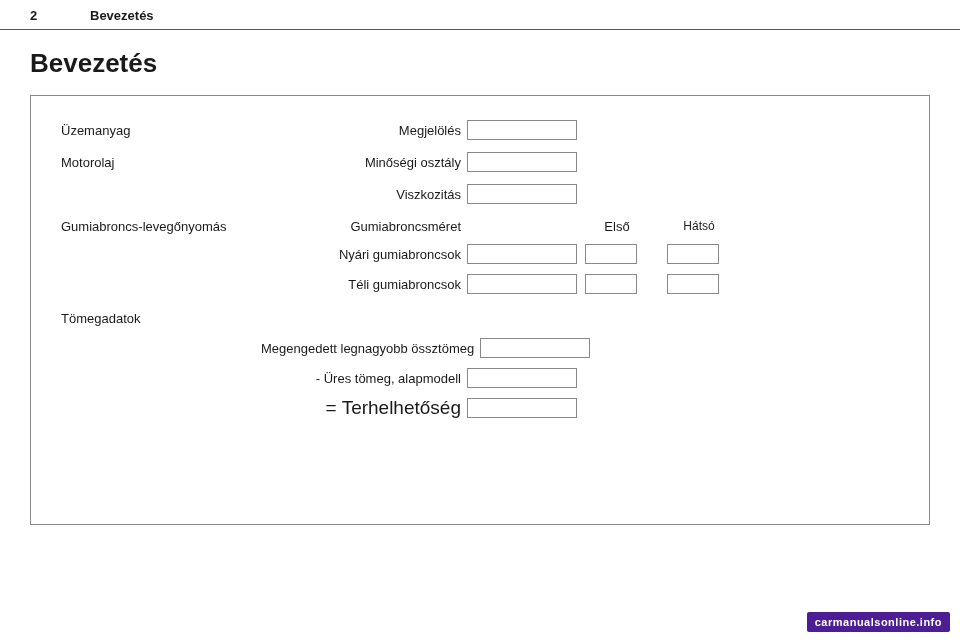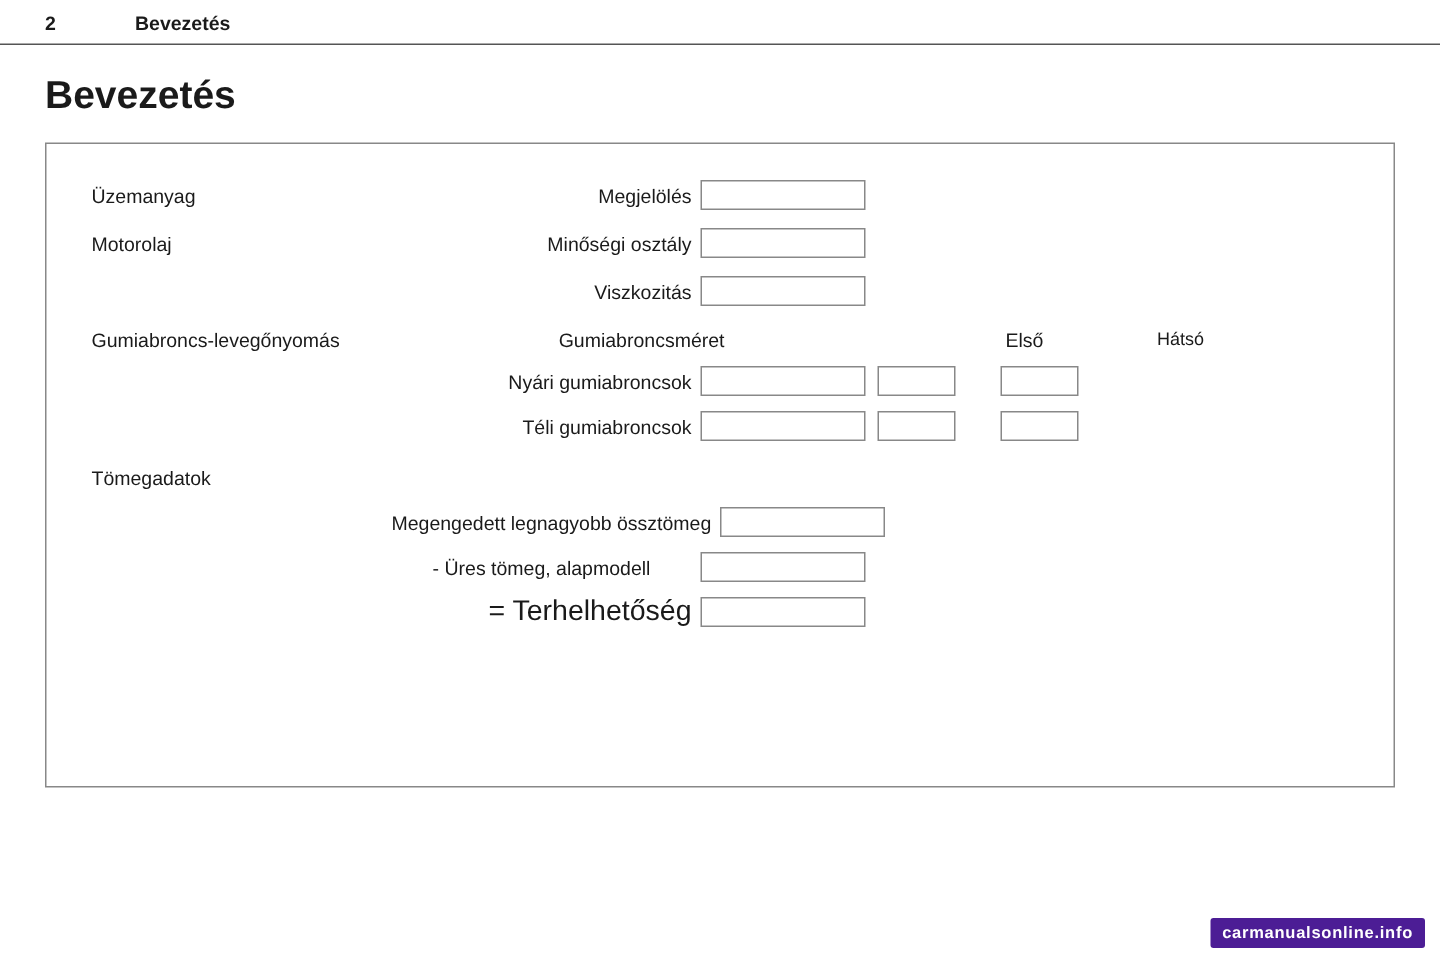--- a/index.html
+++ b/index.html
@@ -118,21 +118,21 @@
       <span class="label-right">Minőségi osztály</span>
       <div class="input-field"></div>
     </div>
 
     <div class="form-row">
       <span class="label-left"></span>
       <span class="label-right">Viszkozitás</span>
       <div class="input-field"></div>
     </div>
 
-    <div class="form-row" style="margin-top:8px; margin-bottom:4px;gap:22px;">
+    <div class="form-row" style="margin-top:8px; margin-bottom:4px;">
       <span class="label-left">Gumiabroncs-levegőnyomás</span>
       <span style="min-width:200px; text-align:right; font-size:13px;">Gumiabroncsméret</span>
       <span style="width:116px; margin-left:6px;"></span>
       <span style="width:52px; text-align:center; font-size:13px; margin-left:8px;">Első</span>
       <span style="width:52px; text-align:center; font-size:12px; margin-left:30px;">Hátsó</span>
     </div>
 
     <div class="form-row" style="margin-bottom:6px;">
       <span class="label-left"></span>
       <span style="min-width:200px; text-align:right; font-size:13px;">Nyári gumiabroncsok</span>
@@ -155,21 +155,21 @@
       </div>
 
       <div class="form-row" style="margin-bottom:6px;">
         <span class="label-left"></span>
         <span style="min-width:200px; text-align:right; font-size:13px;">Megengedett legnagyobb össztömeg</span>
         <div class="input-field"></div>
       </div>
 
       <div class="form-row" style="margin-bottom:6px;">
         <span class="label-left"></span>
-        <span style="min-width:200px; text-align:center; font-size:13px;">- Üres tömeg, alapmodell</span>
+        <span style="min-width:200px; text-align:right; font-size:13px;">- Üres tömeg, alapmodell</span>
         <div class="input-field"></div>
       </div>
 
       <div class="form-row" style="margin-bottom:6px;">
         <span class="label-left"></span>
         <span style="min-width:200px; text-align:right; font-size:19px;">= Terhelhetőség</span>
         <div class="input-field"></div>
       </div>
     </div>
 

